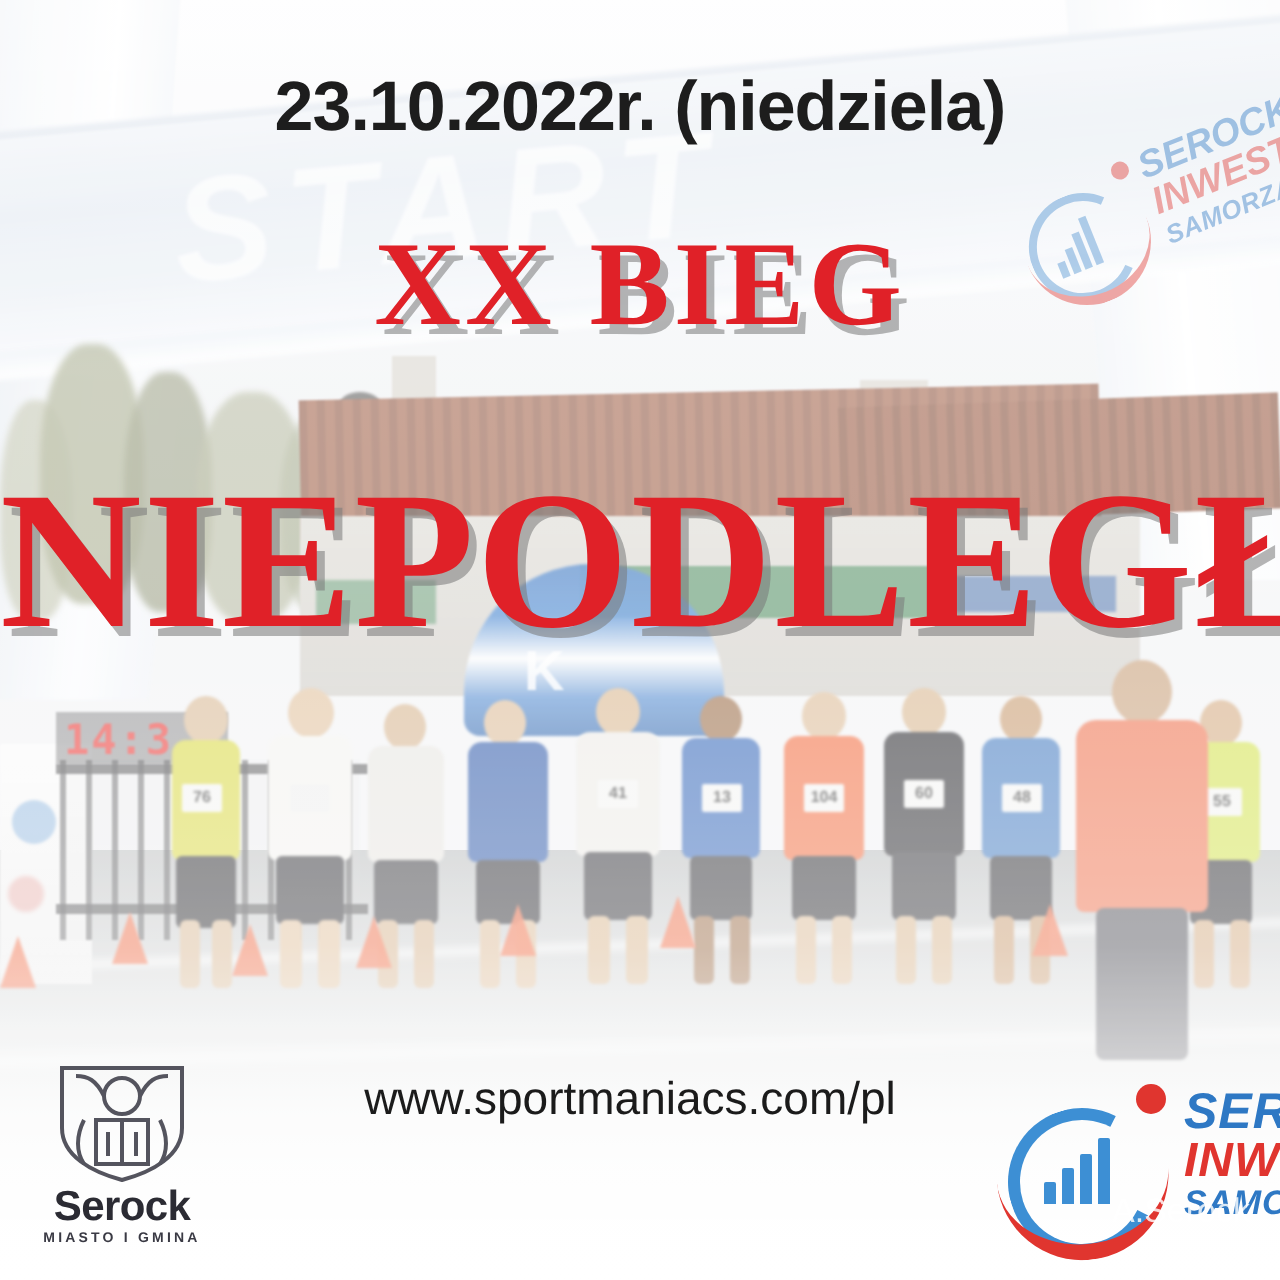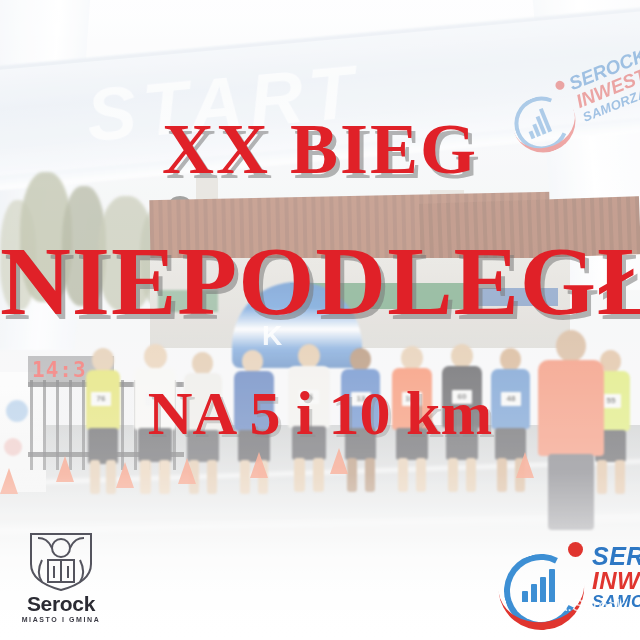--- a/index.html
+++ b/index.html
@@ -245,21 +245,21 @@
   .title-wrap{position:absolute;left:0;top:0;width:640px;}
 
   .title1,.title2{
     position:absolute;width:640px;text-align:center;
     color:#e02128;
     font-family:"Liberation Serif", serif;
     font-weight:bold;
     white-space:nowrap;
     text-shadow:4px 5px 0 rgba(120,120,120,.55);
   }
-  .title1{top:108px;font-size:72px;letter-spacing:2px;}
+  .title1{top:108px;font-size:60px;letter-spacing:2px;}
   .title2{top:225px;font-size:98px;letter-spacing:1px;}
 
   .subtitle{
     position:absolute;left:0;top:378px;width:640px;text-align:center;
     color:#e02128;
     font-family:"Liberation Serif", serif;
     font-weight:bold;font-size:62px;
     text-shadow:3px 3px 0 rgba(140,140,140,.35);
     white-space:nowrap;
   }
@@ -471,29 +471,30 @@
           <i style="height:25px"></i>
       </div>
       <div class="wm-text">
         <b class="wm-t1">SEROCK</b>
         <b class="wm-t2">INWESTYCJE</b>
         <b class="wm-t3">SAMORZĄDOWE</b>
       </div>
     </div>
   </div>
 
+  <div class="date">23.10.2022r. (niedziela)</div>
 
   <div class="title-wrap">
     <div class="title1">XX BIEG</div>
     <div class="title2">NIEPODLEGŁOŚCI</div>
   </div>
 
-  <div class="subtitle">NA 5 i 10 km</div>
 
   <div class="urls">
+    <div class="url">www.sportmaniacs.com/pl</div>
   </div>
 
   <div class="crest">
     <svg width="86" height="62" viewBox="0 0 86 62">
       <path d="M13 4 H73 V34 C73 48 58 56 43 60 C28 56 13 48 13 34 Z" fill="none" stroke="#54545e" stroke-width="2"></path>
       <circle cx="43" cy="18" r="9" fill="none" stroke="#54545e" stroke-width="2"></circle>
       <path d="M34 18 C30 10 26 8 20 8" fill="none" stroke="#54545e" stroke-width="2"></path>
       <path d="M52 18 C56 10 60 8 66 8" fill="none" stroke="#54545e" stroke-width="2"></path>
       <path d="M30 30 H56 V52 H30 Z" fill="none" stroke="#54545e" stroke-width="2"></path>
       <path d="M43 30 V52" fill="none" stroke="#54545e" stroke-width="2"></path>

